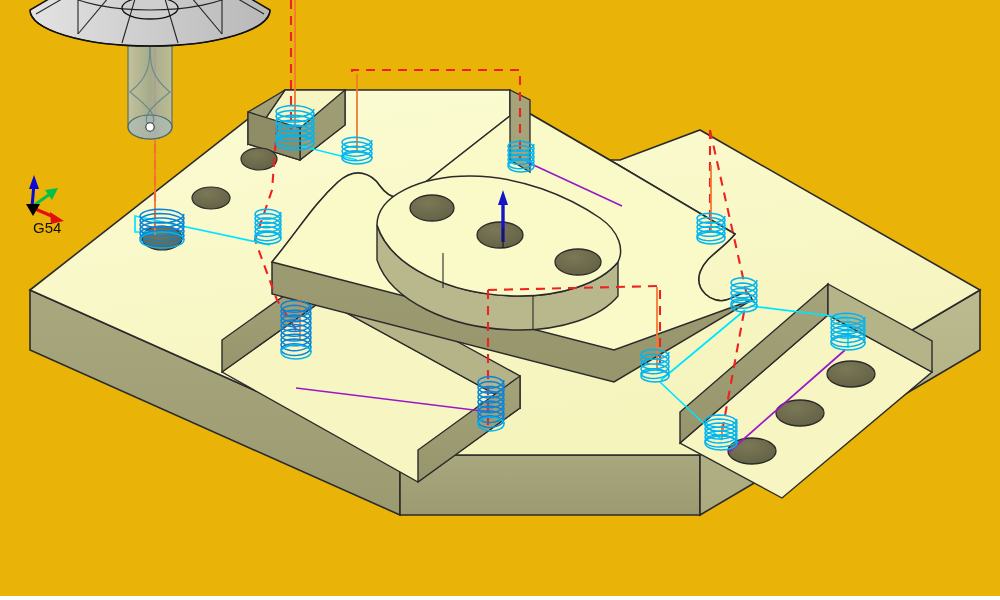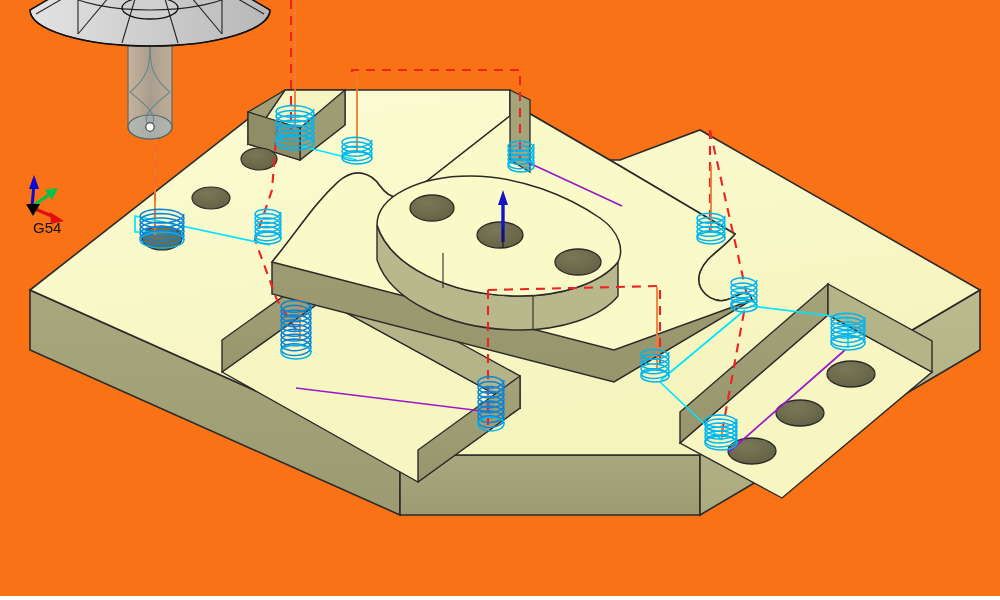--- a/index.html
+++ b/index.html
@@ -1,18 +1,18 @@
 <!DOCTYPE html>
 <html><head>
 <meta charset="utf-8">
 <style>
   html,body{margin:0;padding:0;background:#ffffff;}
   body{width:1000px;height:600px;overflow:hidden;
        font-family:"Liberation Sans","DejaVu Sans",sans-serif;}
-  #stage{position:relative;width:1000px;height:596px;background:#f97316;}
+  #stage{position:relative;width:1000px;height:596px;background:#eab308;}
   svg.scene{position:absolute;top:0;left:0;width:1000px;height:600px;display:block;}
   .wcs-label{font-family:"Liberation Sans","DejaVu Sans",sans-serif;
              font-size:15px;fill:#111111;}
 </style>
 </head>
 <body>
 
 <div id="stage">
 
   <svg class="scene" viewBox="0 0 1000 600">

